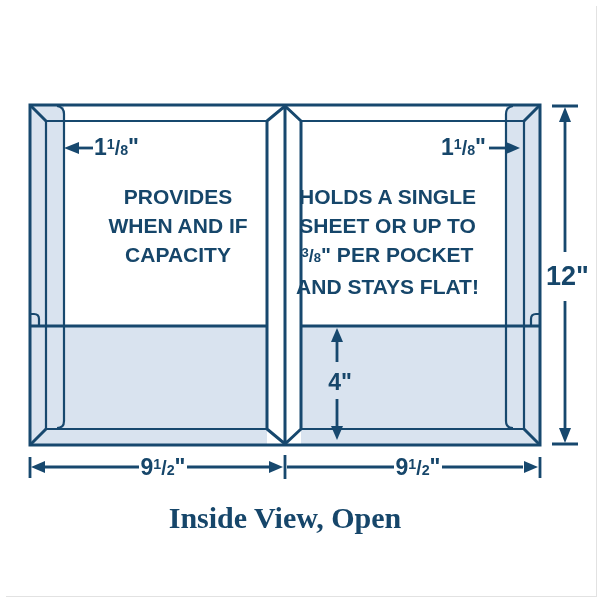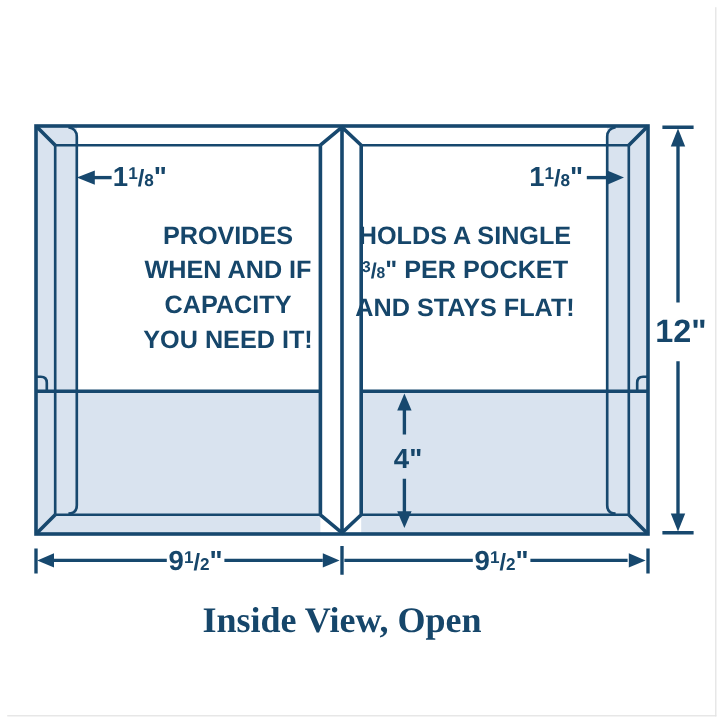--- a/index.html
+++ b/index.html
@@ -83,29 +83,29 @@
   <div class="label dim-label" style="left:430px;top:134px;width:56px;text-align:right;"><span>1</span><span class="fnum">1</span><span class="fsl">/</span><span class="fden">8</span><span>"</span></div>
 
   <div class="label big-label" style="left:546px;top:262px;width:42px;"><span>12</span><span>"</span></div>
 
   <div class="label dim-label" style="left:140px;top:454px;width:46px;text-align:center;"><span>9</span><span class="fnum">1</span><span class="fsl">/</span><span class="fden">2</span><span>"</span></div>
 
   <div class="label dim-label" style="left:395px;top:454px;width:46px;text-align:center;"><span>9</span><span class="fnum">1</span><span class="fsl">/</span><span class="fden">2</span><span>"</span></div>
 
   <div class="label dim-label" style="left:322px;top:369px;width:36px;text-align:center;"><span>4</span><span>"</span></div>
 
-  <div class="label panel-caption" style="left:80px;top:182px;width:220px;">
+  <div class="label panel-caption" style="left:68px;top:182px;width:220px;">
     <div>PROVIDES</div>
     <div>WHEN AND IF</div>
     <div>CAPACITY</div>
-    <div>YOU NEED IT!</div>
   </div>
 
   <div class="label panel-caption" style="left:285px;top:182px;width:205px;">
     <div>HOLDS A SINGLE</div>
+    <div>SHEET OR UP TO</div>
     <div><span class="fnum">3</span><span class="fsl">/</span><span class="fden">8</span><span>" PER POCKET</span></div>
     <div>AND STAYS FLAT!</div>
   </div>
 
   <div class="label title" style="left:30px;top:502px;width:510px;">Inside View, Open</div>
 
   <div class="edge-right"></div>
   <div class="edge-bottom"></div>
 </div>
 

